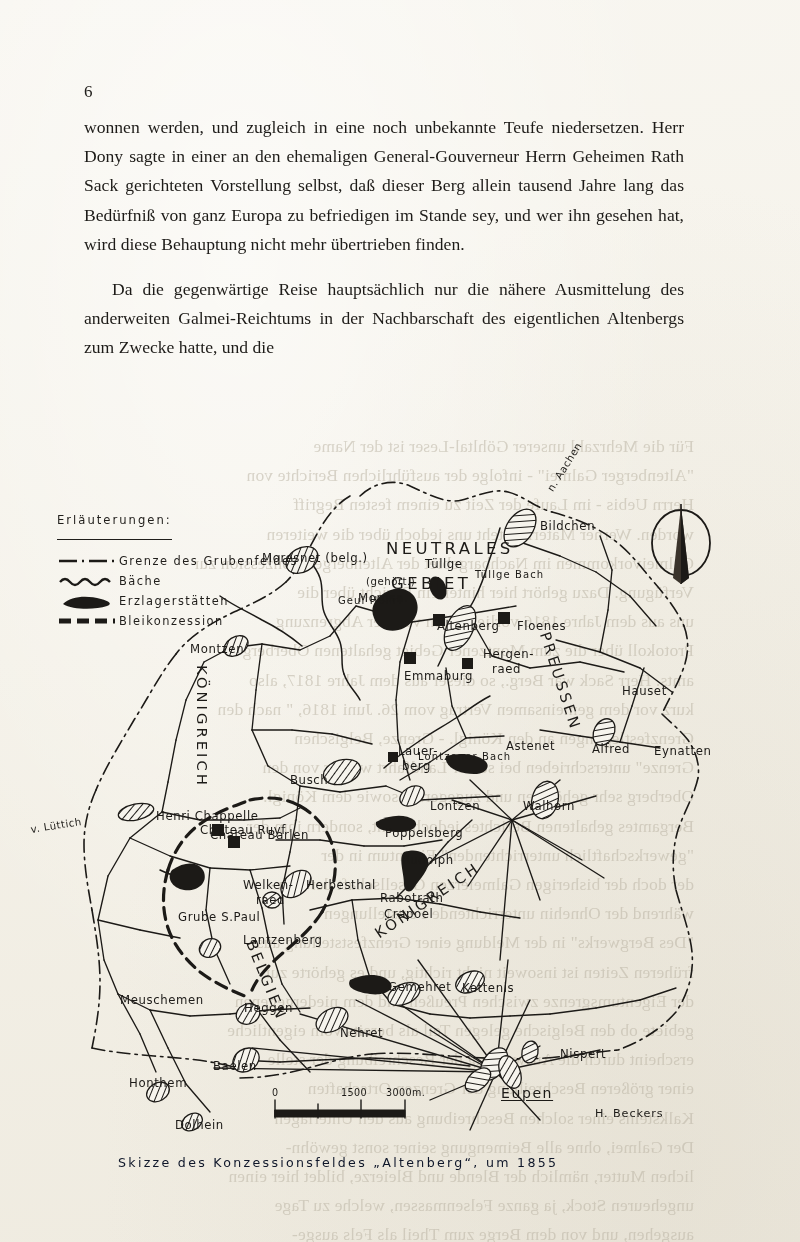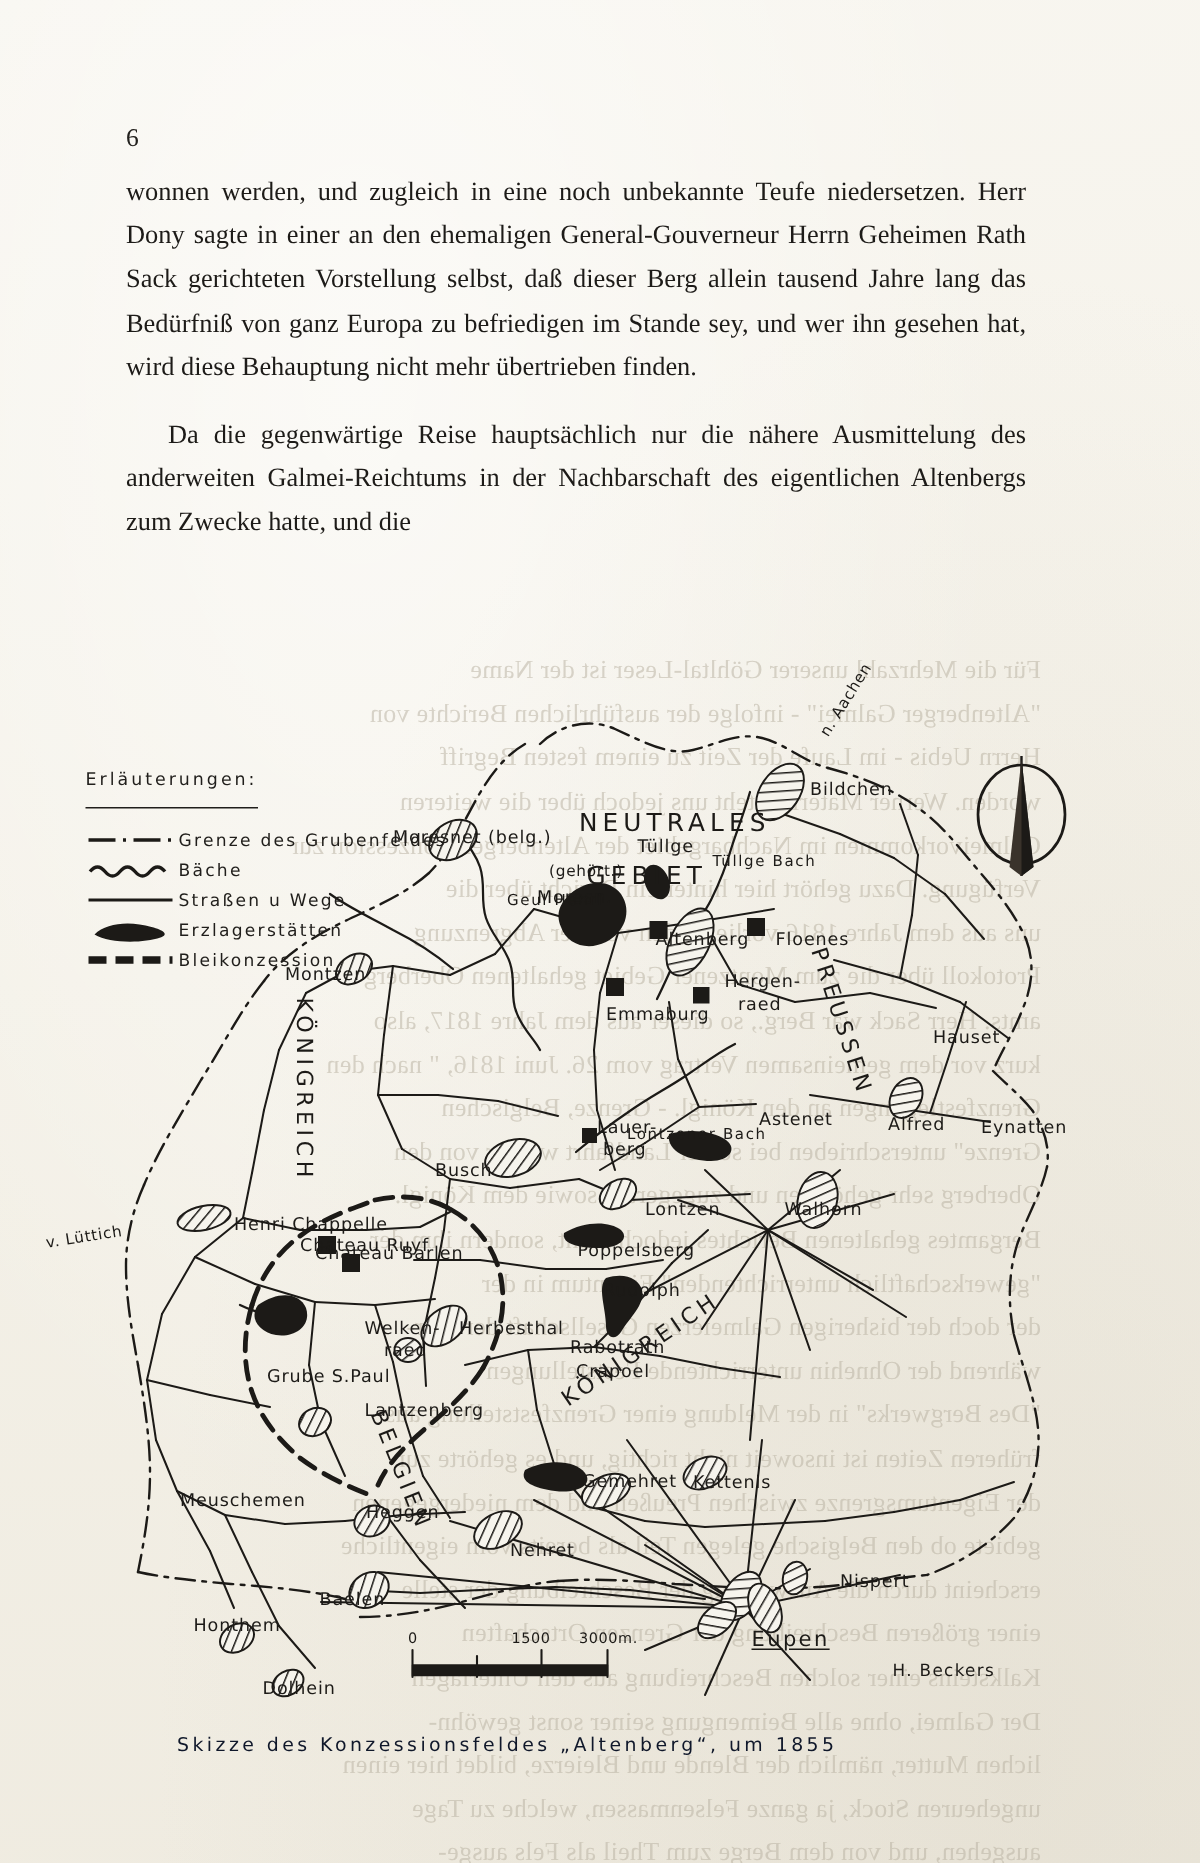--- a/index.html
+++ b/index.html
@@ -444,28 +444,20 @@
 
       <div class="legend-row">
         <div class="legend-sym">
           <svg width="62" height="20">
               <path d="M3 11 q5 -6 10 0 t10 0 t10 0 t10 0 t10 0" fill="none" stroke="#1c1a17" stroke-width="2.3"></path>
             </svg>
         </div>
         <div class="legend-label">Bäche</div>
       </div>
 
-      <div class="legend-row">
-        <div class="legend-sym">
-          <svg width="62" height="20">
-              <line x1="2" y1="10" x2="58" y2="10" stroke="#1c1a17" stroke-width="2.0"></line>
-            </svg>
-        </div>
-        <div class="legend-label">Straßen u Wege</div>
-      </div>
 
       <div class="legend-row">
         <div class="legend-sym">
           <svg width="62" height="20">
               <path d="M6 13 C 14 5, 30 4, 44 8 C 52 10, 56 13, 50 15 C 38 19, 16 19, 6 13 Z" fill="#1c1a17"></path>
             </svg>
         </div>
         <div class="legend-label">Erzlagerstätten</div>
       </div>
 

